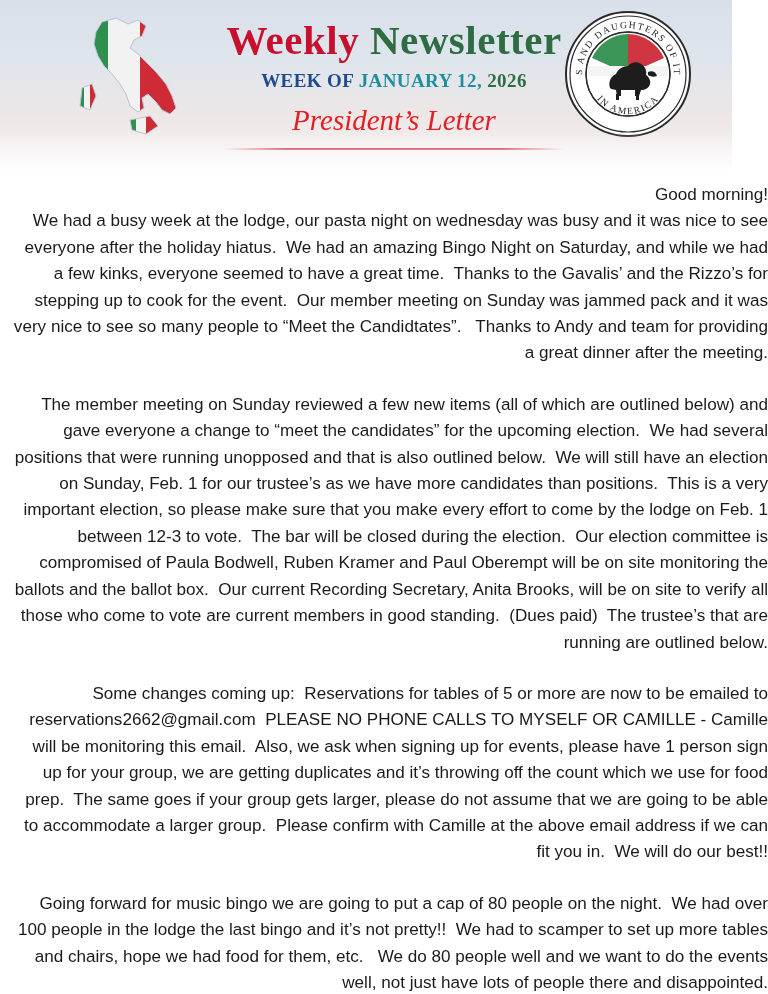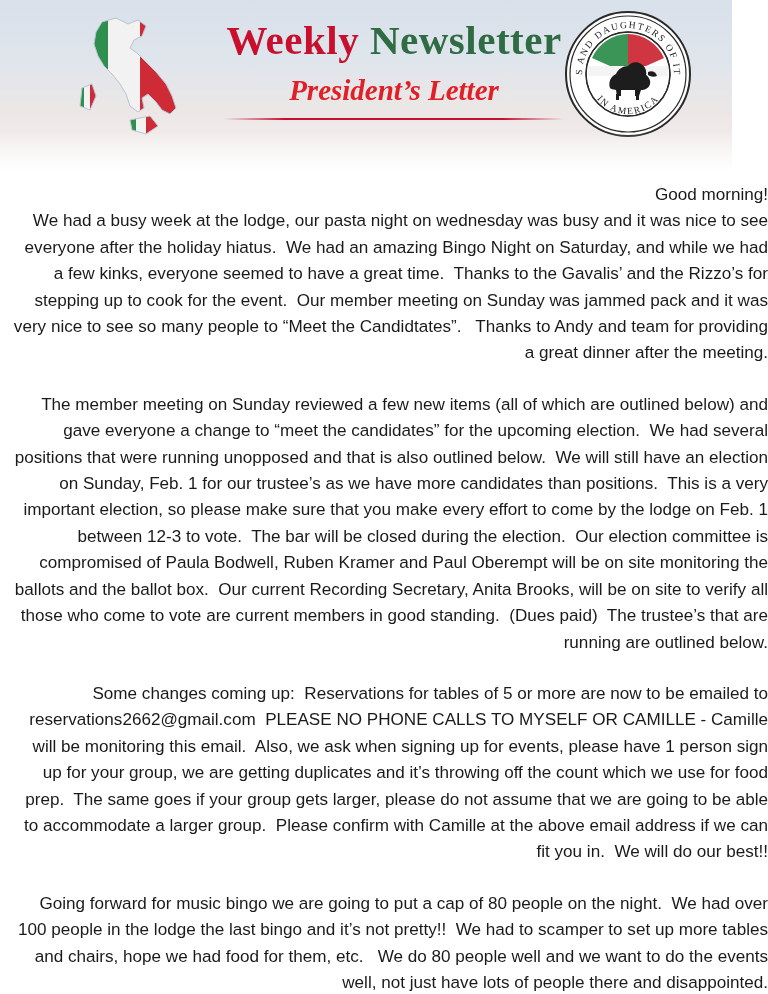--- a/index.html
+++ b/index.html
@@ -65,21 +65,21 @@
     margin-top: 4px;
     letter-spacing: 0.4px;
     white-space: nowrap;
   }
   .week-of .label { color: #1f4a8f; }
   .week-of .date-1 { color: #1f8fa0; }
   .week-of .date-2 { color: #2f6b43; }
   .presidents-letter {
     font-family: "Liberation Serif", serif;
     font-style: italic;
-    font-weight: bold;
+    font-weight: normal;
     font-size: 29px;
     line-height: 40px;
     color: #e01f26;
     margin-top: 6px;
     white-space: nowrap;
     text-align: center;
   }
   .title-rule {
     margin: 8px auto 0 auto;
     width: 340px;
@@ -154,20 +154,25 @@
       </g>
       <path d="M10,74 L20,70 L24,82 L18,96 L8,92 Z" fill="none" stroke="#b9c4d0" stroke-width="1"></path>
     </svg>
   </div>
 
   <div class="title-block">
     <div class="main-title">
       <span class="weekly">Weekly</span>
       <span class="newsletter">Newsletter</span>
     </div>
+    <div class="week-of">
+      <span class="label">WEEK OF</span>
+      <span class="date-1">JANUARY 12,</span>
+      <span class="date-2">2026</span>
+    </div>
     <div class="presidents-letter">President’s Letter</div>
     <div class="title-rule"></div>
   </div>
 
   <div class="seal">
     <svg width="128" height="128" viewBox="0 0 128 128" xmlns="http://www.w3.org/2000/svg">
       <defs>
         <path id="sealTopArc" d="M 18,64 A 46,46 0 0 1 110,64"></path>
         <path id="sealBottomArc" d="M 24,64 A 40,40 0 0 0 104,64"></path>
       </defs>

